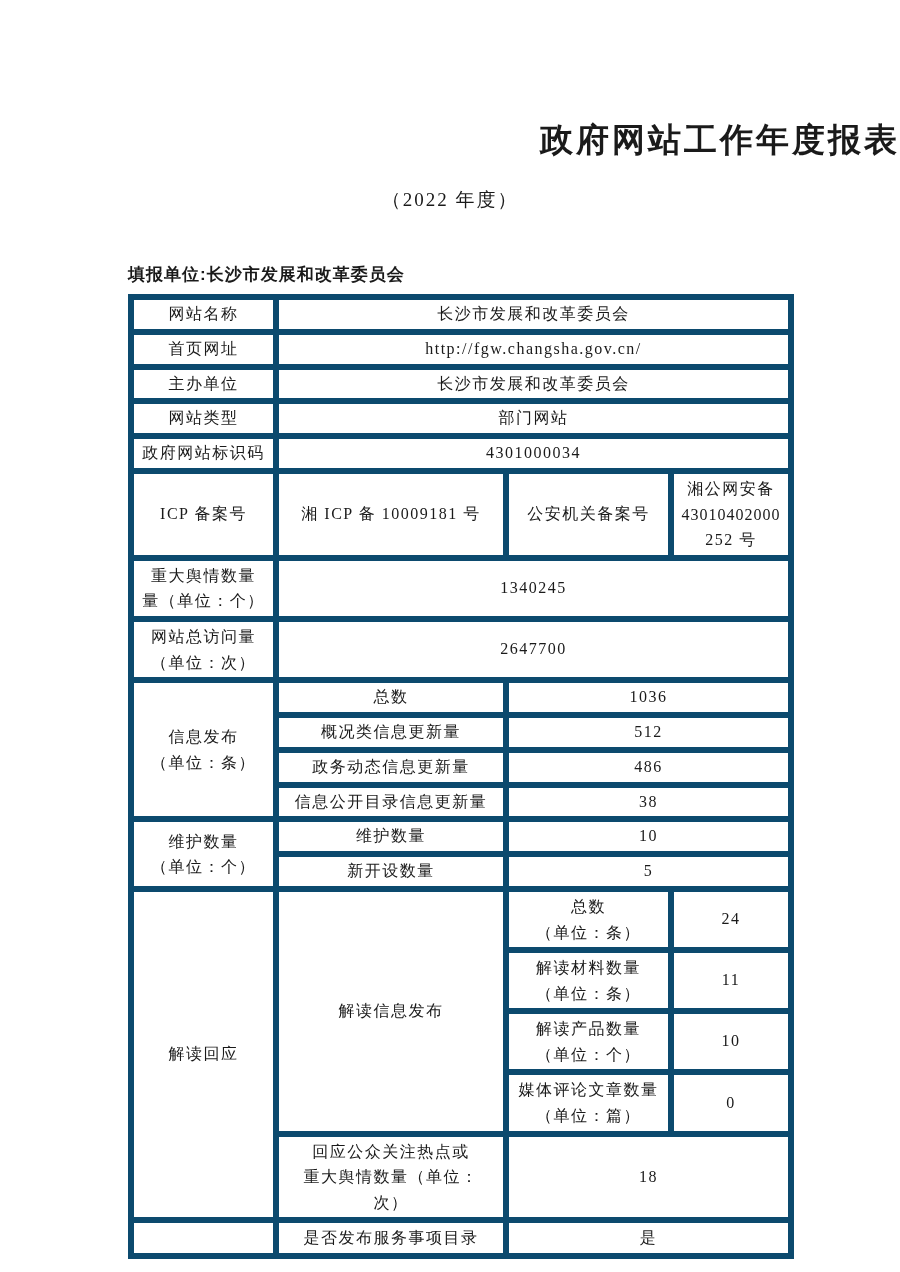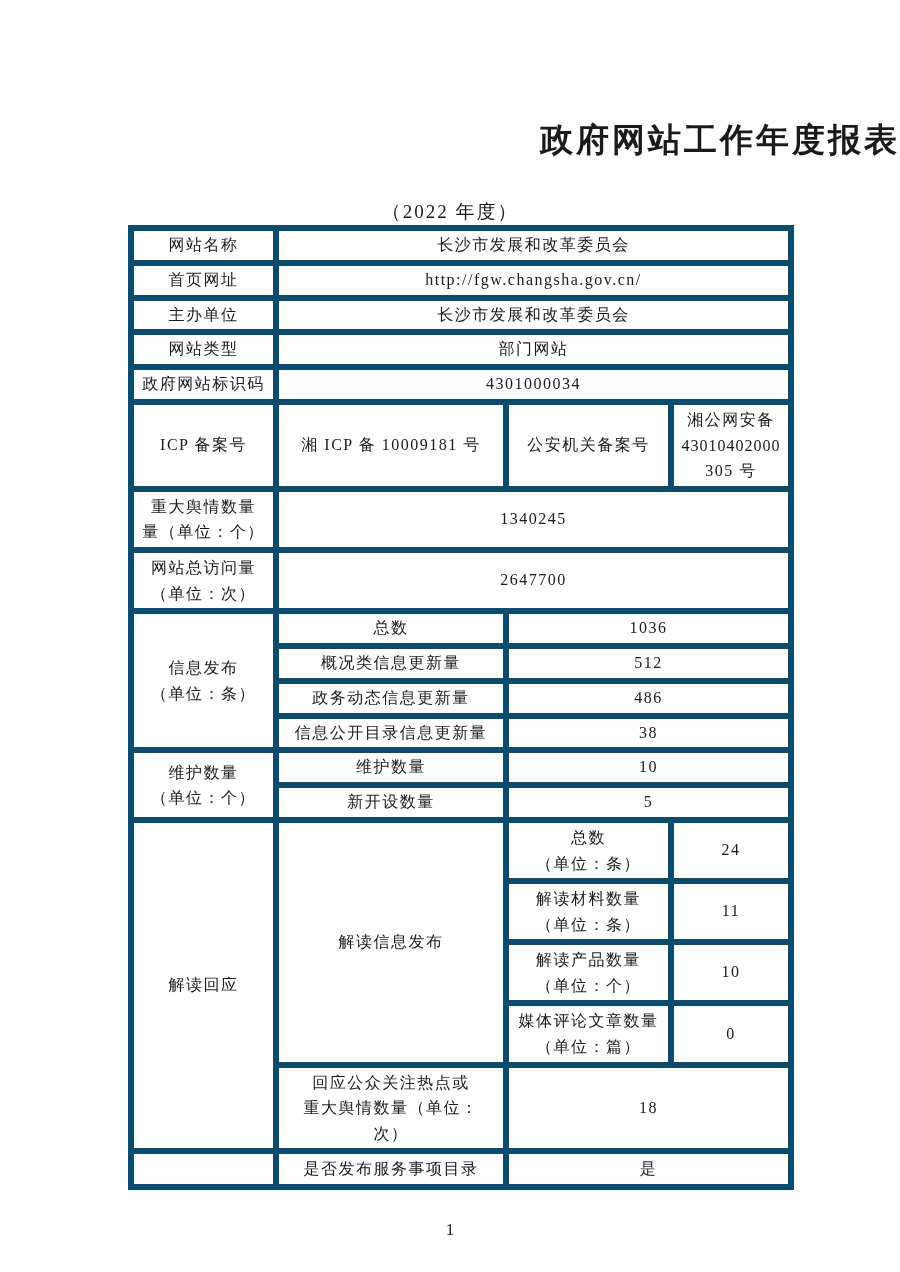--- a/index.html
+++ b/index.html
@@ -17,21 +17,21 @@
   }
   .doc-title {
     padding-top:118px;
     text-align:right;
     font-family:"Liberation Sans","DejaVu Sans",sans-serif;
     font-weight:bold;
     font-size:33px;
     letter-spacing:3px;
   }
   .doc-subtitle {
-    margin-top:36px;
+    margin-top:24px;
     text-align:center;
     font-size:19px;
     letter-spacing:2px;
   }
   .filing-line {
     margin:50px 0 8px 128px;
     font-family:"Liberation Sans","DejaVu Sans",sans-serif;
     font-weight:bold;
     font-size:17px;
     letter-spacing:1px;
@@ -65,20 +65,23 @@
   }
 </style>
 </head>
 <body>
 
 <div class="page">
 
   <div class="doc-title">政府网站工作年度报表</div>
   <div class="doc-subtitle">（2022 年度）</div>
 
+  <div class="filing-line">
+    <span>填报单位:</span><span>长沙市发展和改革委员会</span>
+  </div>
 
   <table class="report">
     <colgroup>
       <col style="width:145px">
         <col style="width:230px">
         <col style="width:165px">
         <col style="width:120px">
     </colgroup>
     <tbody>
       <tr class="r31">
@@ -101,21 +104,21 @@
         <td>政府网站标识码</td>
         <td colspan="3" class="num-text">4301000034</td>
       </tr>
       <tr class="r78">
         <td>ICP 备案号</td>
         <td>湘 ICP 备 10009181 号</td>
         <td>公安机关备案号</td>
         <td>
           <span class="ln">湘公网安备</span>
           <span class="ln num-text">43010402000</span>
-          <span class="ln">305 号</span>
+          <span class="ln">252 号</span>
         </td>
       </tr>
       <tr class="r61">
         <td>
           <span class="ln">重大舆情数量</span>
           <span class="ln">量（单位：个）</span>
         </td>
         <td colspan="3" class="num-text">1340245</td>
       </tr>
       <tr class="r52">

